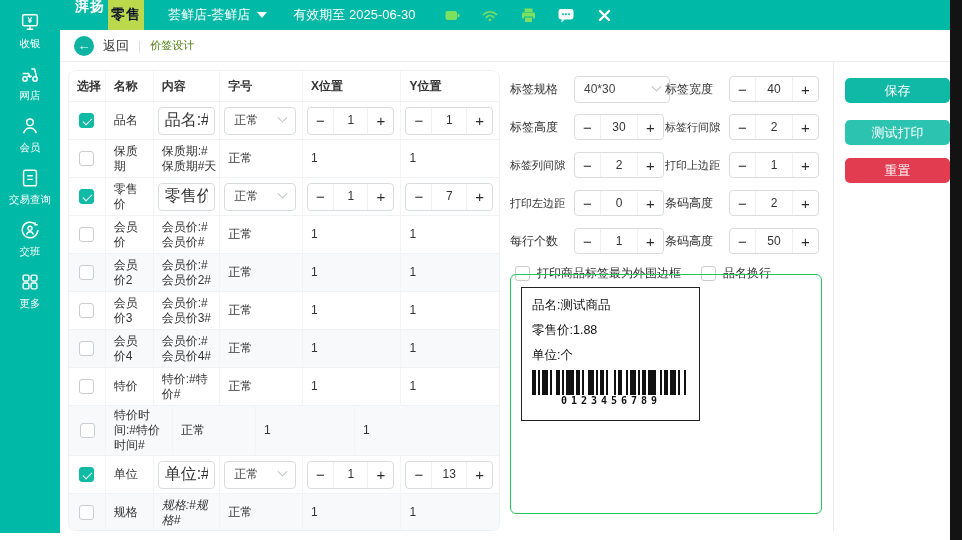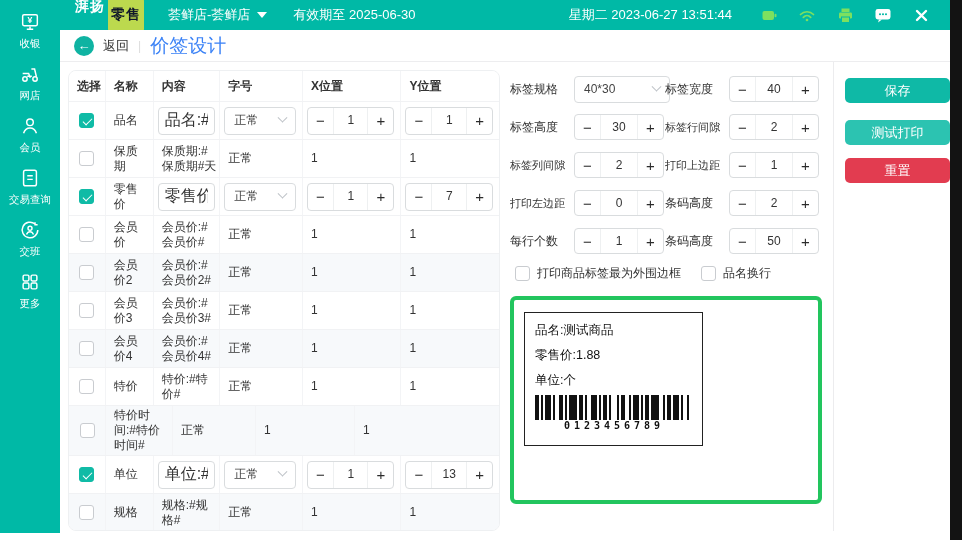--- a/index.html
+++ b/index.html
@@ -28,21 +28,21 @@
   .side-item.active{background:#009a8b;}
 
   
   .content{position:absolute;left:60px;top:30px;width:890px;height:503px;background:#fff;}
   .page-header{position:absolute;left:0;top:0;width:100%;height:32px;border-bottom:1px solid #ededef;
                display:flex;align-items:center;padding-left:14px;gap:9px;}
   .back-circle{width:20px;height:20px;border-radius:50%;background:#0fb3a2;color:#fff;display:flex;
                align-items:center;justify-content:center;font-size:13px;line-height:1;cursor:pointer;}
   .back-txt{font-size:13px;color:#333;cursor:pointer;}
   .hdr-sep{color:#ddd;font-size:12px;}
-  .hdr-title{font-size:19px;color:#3b82f6;}
+  .hdr-title{font-size:11px;color:#4d7c0f;}
 
   
   .table{position:absolute;left:8px;top:40px;width:432px;height:461px;border:1px solid #eef0f2;
          border-radius:8px;overflow:hidden;background:#fff;}
   .t-row{display:flex;border-bottom:1px solid #f1f2f4;background:#fff;}
   .t-row.striped{background:#f7f9fb;}
   .t-cell{border-right:1px solid #f3f4f6;display:flex;align-items:center;padding:2px 3px 2px 8px;
           font-size:12px;color:#333;min-height:37px;line-height:15px;}
   .t-cell:last-child{border-right:none;}
   .t-head .t-cell{font-weight:bold;min-height:30px;color:#333;}
@@ -67,21 +67,21 @@
   .settings{position:absolute;left:450px;top:40px;width:322px;}
   .s-grid{display:grid;grid-template-columns:155px 167px;grid-auto-rows:38px;}
   .s-field{display:flex;align-items:center;}
   .s-label{font-size:12px;color:#333;flex:0 0 64px;white-space:nowrap;transform-origin:left;}
   .s-field .stepper{width:90px;height:26px;flex:0 0 90px;}
   .s-field .fake-select{width:96px;height:27px;flex:0 0 96px;}
   .s-checks{margin-top:5px;display:flex;align-items:center;gap:20px;padding-left:5px;}
   .s-check{display:flex;align-items:center;gap:7px;font-size:12px;color:#333;cursor:pointer;}
 
   
-  .preview{position:absolute;left:450px;top:266px;width:312px;height:208px;border:4px solid #22c55e;border-radius:6px;}
+  .preview{position:absolute;left:450px;top:244px;width:312px;height:240px;border:1px solid #22c55e;border-radius:6px;}
   .label-box{position:absolute;left:10px;top:12px;width:179px;height:134px;border:1.5px solid #222;
       padding:5px 10px;background:#fff;}
   .label-line{font-size:12.5px;color:#111;line-height:25px;font-weight:500;white-space:nowrap;}
   .barcode-wrap{margin-top:2px;width:158px;}
   .barcode-digits{font-family:"DejaVu Sans Mono","Liberation Mono",monospace;font-size:10px;font-weight:bold;
       letter-spacing:4px;color:#111;text-align:center;margin-top:0;line-height:11px;}
 
   
   .vdivider{position:absolute;left:773px;top:32px;height:469px;width:1px;background:#ececee;}
   .btn{position:absolute;left:785px;width:105px;height:25px;border-radius:5px;color:#fff;font-size:13px;
@@ -163,21 +163,20 @@
   <div class="topbar">
     <div class="brand">
       <span>湃扬</span>
         <span class="b2">零售</span>
     </div>
     <div class="store">
       <span>荟鲜店-荟鲜店</span>
       <span class="tri"></span>
     </div>
     <div class="validity">有效期至 2025-06-30</div>
-    <div class="datetime">星期二 2023-06-27 13:51:44</div>
     <div class="tb-icons">
       <span class="tb-ic">
         <svg width="17" height="17" viewBox="0 0 17 17">
             <rect x="1.5" y="4" width="11.5" height="9" rx="2" fill="#7de05f"></rect>
             <rect x="13.5" y="6.8" width="2" height="3.4" rx="1" fill="#7de05f"></rect>
           </svg>
       </span>
       <span class="tb-ic">
         <svg width="18" height="16" viewBox="0 0 18 16" fill="none" stroke="#7de05f" stroke-width="1.7" stroke-linecap="round">
           <path d="M2.5 7.5C6 3.8 12 3.8 15.5 7.5"></path>
@@ -436,21 +435,21 @@
               <span class="stp-val">13</span>
               <span class="stp-btn">+</span>
             </div>
           </div>
         </div>
         <div class="t-row striped">
           <div class="t-cell" style="width: 37px; justify-content: center; padding-left: 3px;">
             <span class="cb"></span>
           </div>
           <div class="t-cell" style="width: 48px;">规格</div>
-          <div class="t-cell" style="width: 67px;">
+          <div class="t-cell" style="width: 67px; font-style: italic;">
             <span>规格:#规格#</span>
           </div>
           <div class="t-cell" style="width: 83px;">
             <span>正常</span>
           </div>
           <div class="t-cell" style="width: 99px;">
             <span>1</span>
           </div>
           <div class="t-cell" style="width: 98px;">
             <span>1</span>

